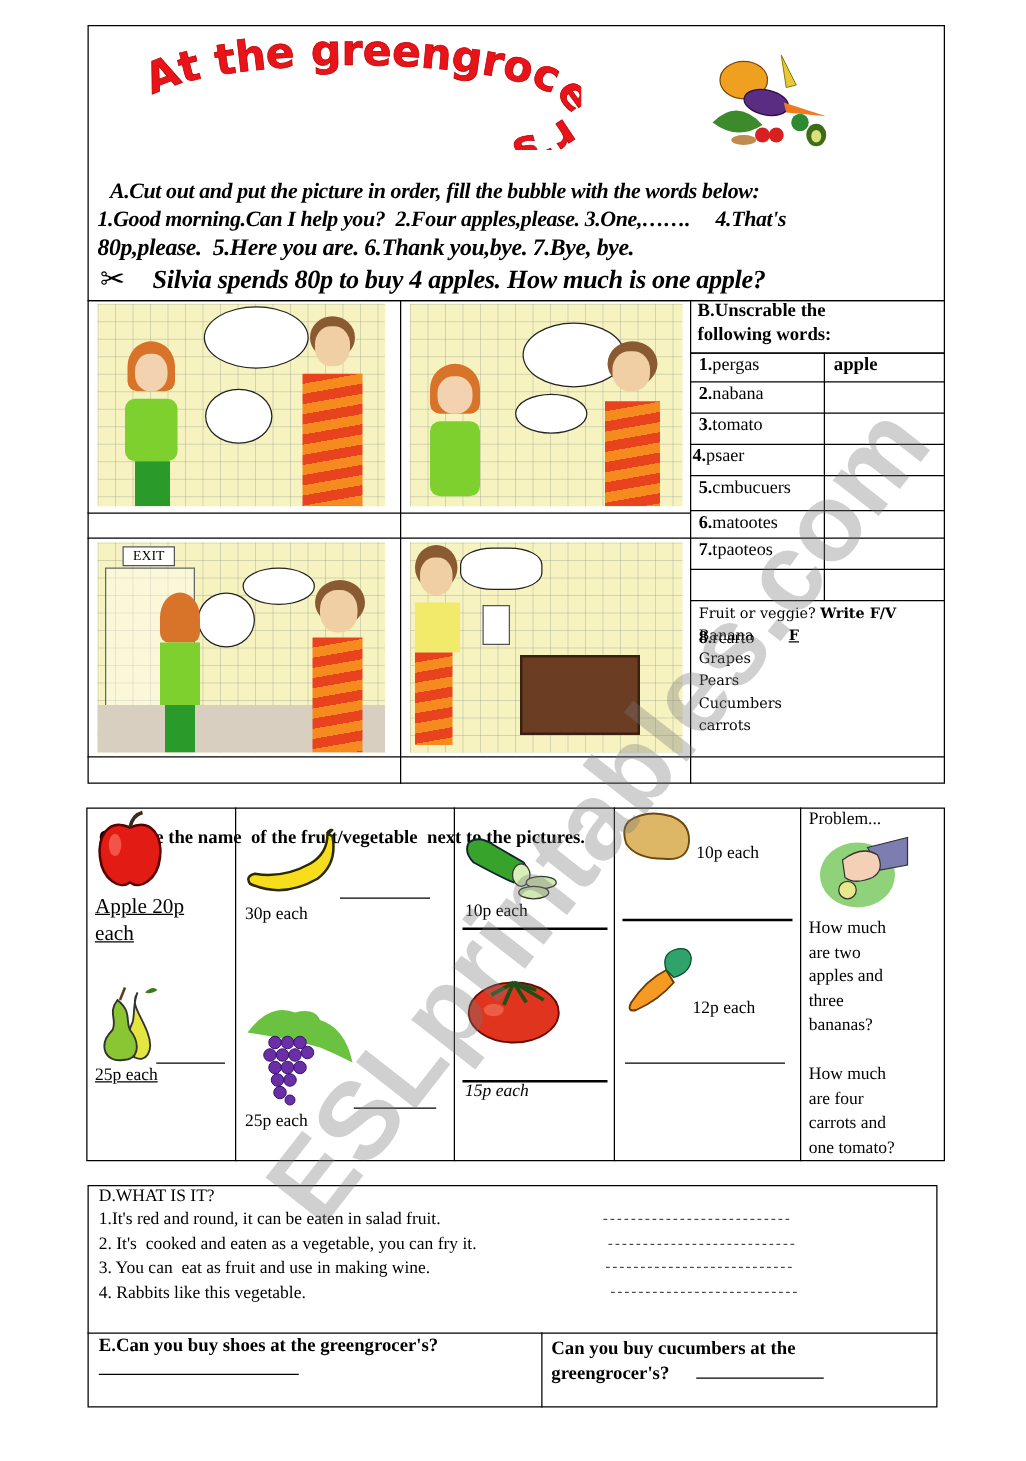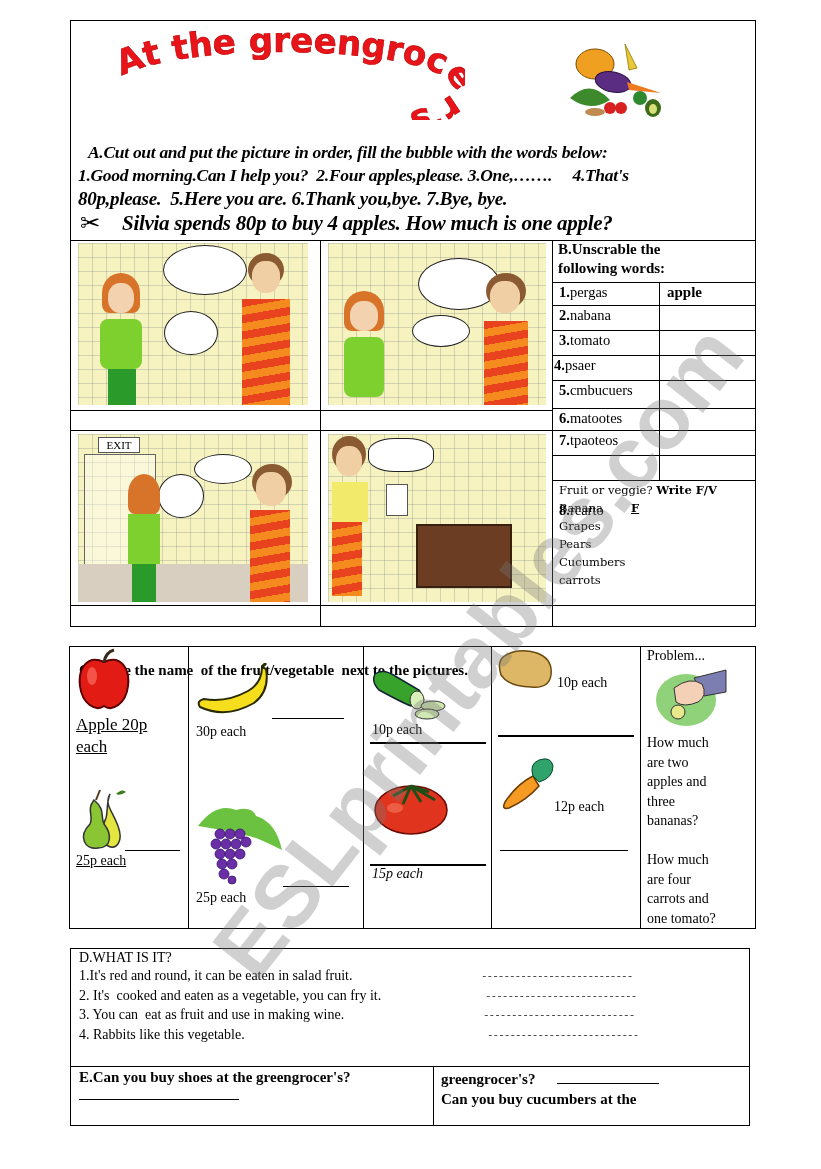--- a/index.html
+++ b/index.html
@@ -302,17 +302,17 @@
     <div class="abs dash" style="left: 485px; top: 989.5px; color: rgb(51, 51, 51);">---------------------------</div>
     <div class="abs serif" style="left: 79px; top: 1007px; font-size: 14px; white-space: pre;">3. You can  eat as fruit and use in making wine.</div>
     <div class="abs dash" style="left: 483px; top: 1009px; color: rgb(51, 51, 51);">---------------------------</div>
     <div class="abs serif" style="left: 79px; top: 1026.5px; font-size: 14px; white-space: pre;">4. Rabbits like this vegetable.</div>
     <div class="abs dash" style="left: 487px; top: 1028.5px; color: rgb(51, 51, 51);">---------------------------</div>
   </div>
 
 <div class="abs serif" style="left:79px;top:1069px;font-size:15px;font-weight:bold;white-space:nowrap;">E.Can you buy shoes at the greengrocer's?</div>
 <div class="abs blank" style="left:79px;top:1099px;width:160px;"></div>
 <div class="abs serif" style="left:441px;top:1069px;font-size:15px;font-weight:bold;line-height:20px;white-space:nowrap;">
+  <div>Can you buy  cucumbers at the</div>
   <div><span>greengrocer's?</span><span class="blank" style="width:102px;margin-left:22px;"></span></div>
-  <div>Can you buy  cucumbers at the</div>
 </div>
 
 <div class="watermark" style="left:60px;top:560px;font-size:88px;transform:rotate(-52deg);transform-origin:50% 50%;width:900px;">ESLprintables.com</div>
 
 </body></html>

